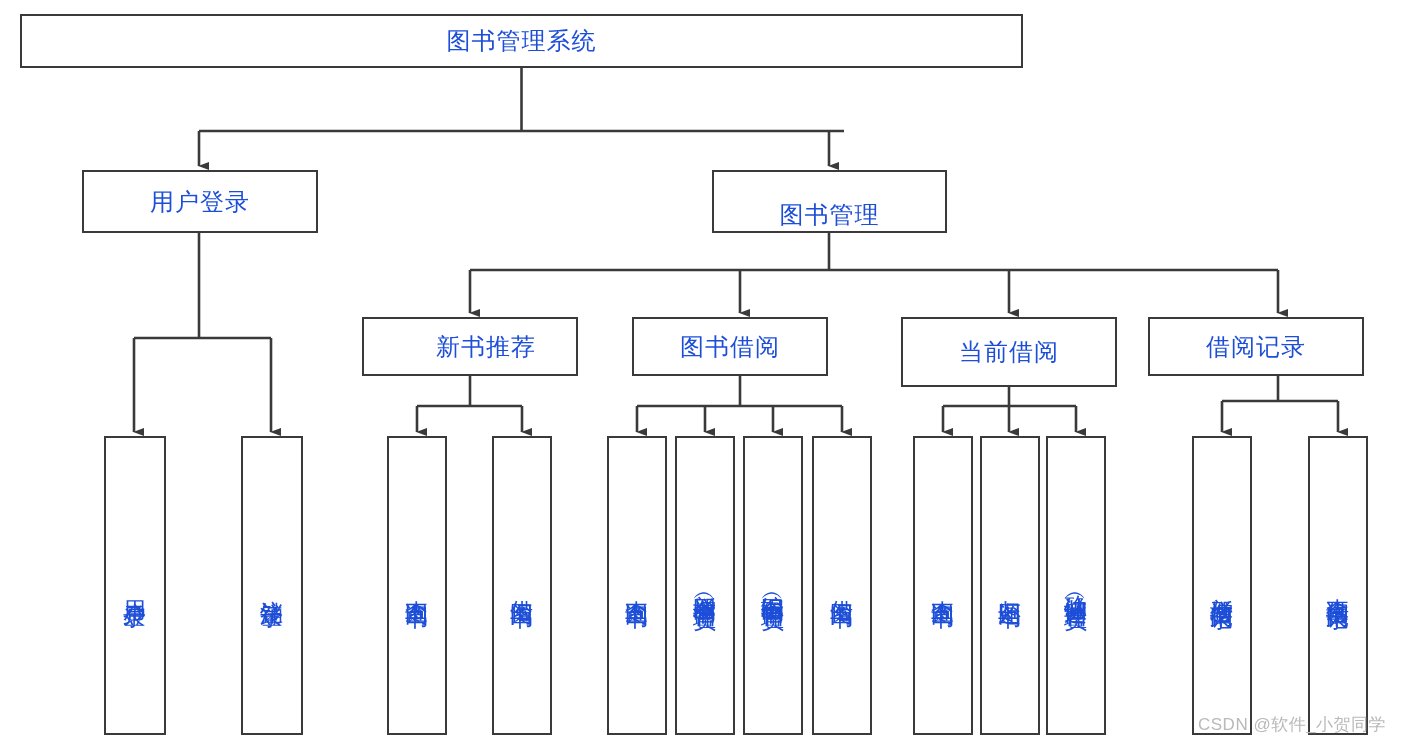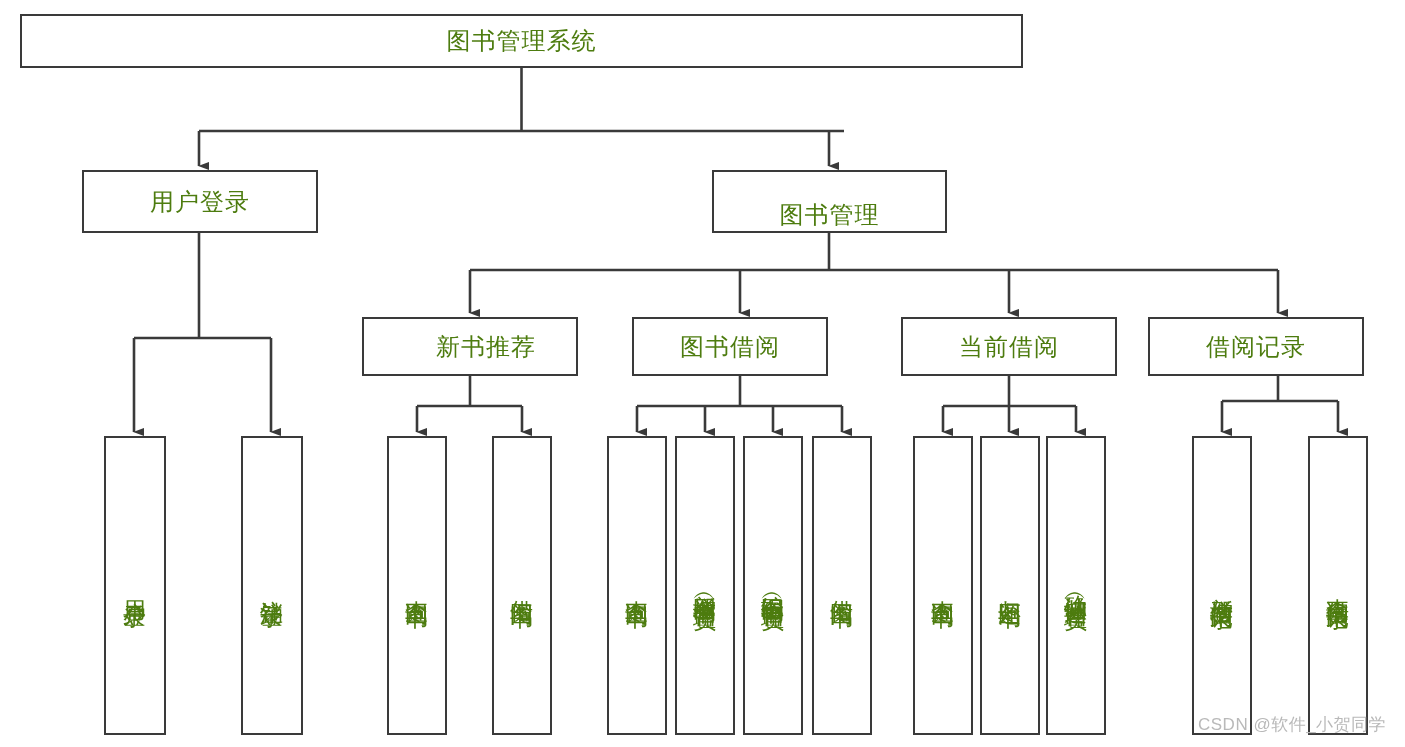--- a/index.html
+++ b/index.html
@@ -25,21 +25,21 @@
     height: 747px;
   }
   .node {
     position: absolute;
     box-sizing: border-box;
     background: #ffffff;
     border: 2px solid #3a3a3a;
     display: flex;
     align-items: center;
     justify-content: center;
-    color: #4d7c0f;
+    color: #1d4ed8;
   }
   .node.horiz {
     font-size: 24px;
     letter-spacing: 1px;
   }
   .node.vert {
     writing-mode: vertical-rl;
     text-orientation: upright;
     font-size: 23px;
     line-height: 1.05;
@@ -130,21 +130,21 @@
   <div class="node horiz" style="left:712px; top:170px; width:235px; height:63px;align-items:flex-end;">
     <span class="node-label">图书管理</span>
   </div>
 
   <div class="node horiz" style="left:362px; top:317px; width:216px; height:59px;padding-left:32px;">
     <span class="node-label">新书推荐</span>
   </div>
   <div class="node horiz" style="left:632px; top:317px; width:196px; height:59px;justify-content:center;">
     <span class="node-label">图书借阅</span>
   </div>
-  <div class="node horiz" style="left:901px; top:317px; width:216px; height:59px;">
+  <div class="node horiz" style="left:901px; top:317px; width:216px; height:70px;">
     <span class="node-label">当前借阅</span>
   </div>
   <div class="node horiz" style="left:1148px; top:317px; width:216px; height:59px;">
     <span class="node-label">借阅记录</span>
   </div>
 
   <div class="node vert" style="left:104px; top:436px; width:62px; height:299px; align-items:center;">
     <span class="node-label">用户登录</span>
   </div>
   <div class="node vert" style="left:241px; top:436px; width:62px; height:299px; align-items:center;">

